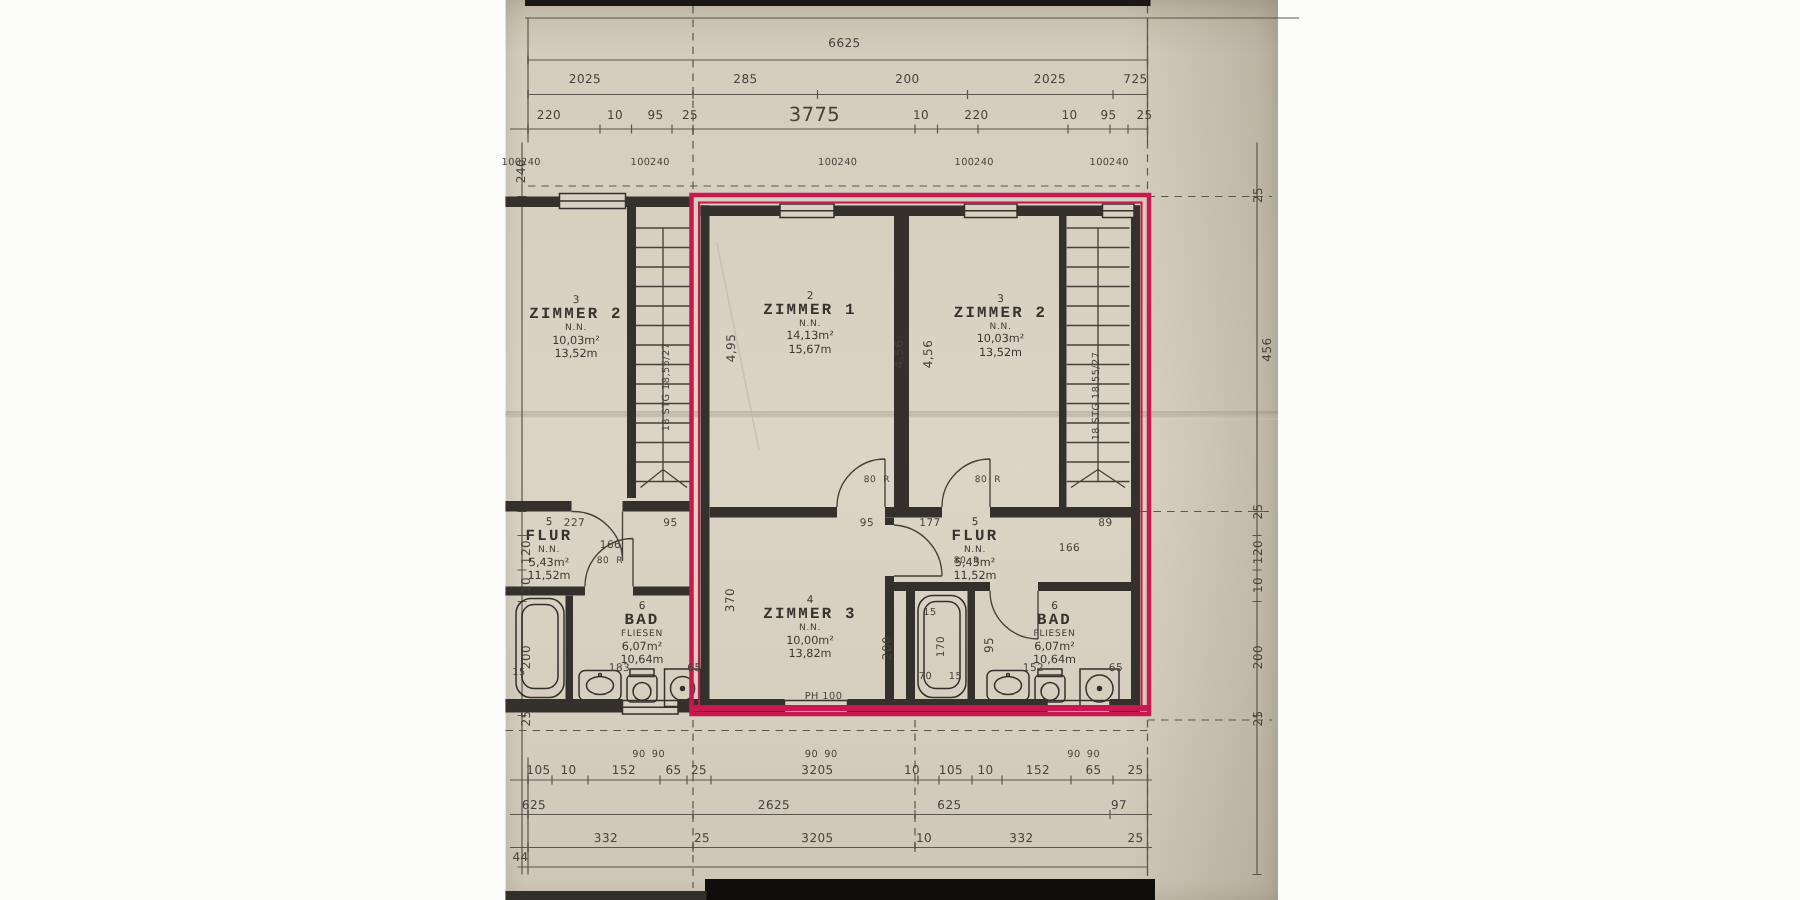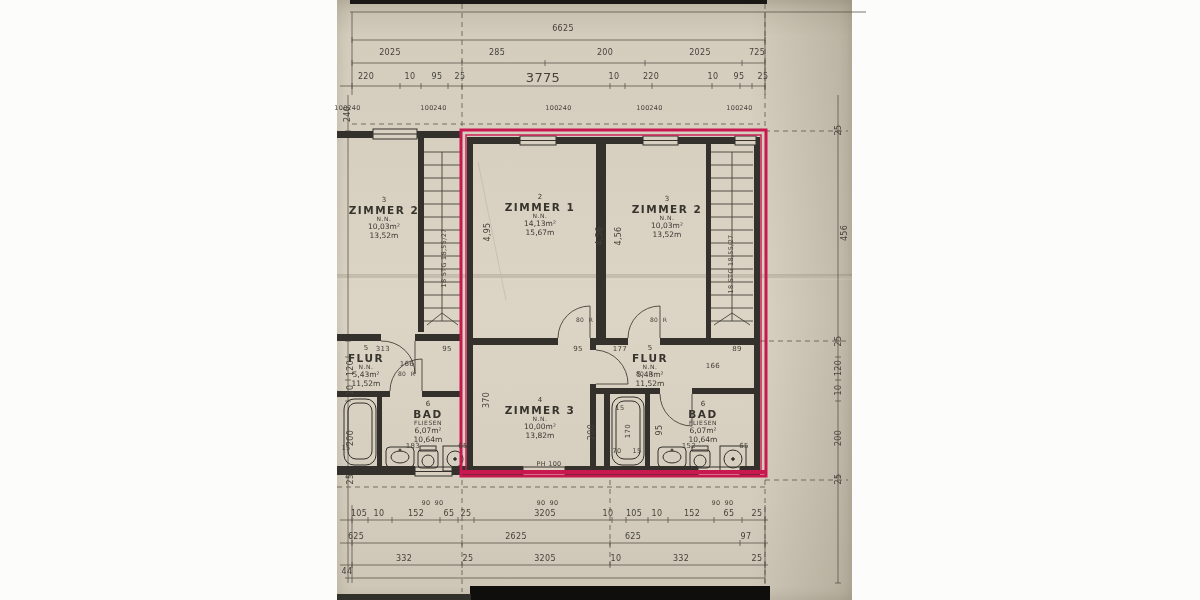--- a/index.html
+++ b/index.html
@@ -14,21 +14,21 @@
     box-shadow: inset 0 0 14px rgba(60,50,30,.18);}
   .strip{position:absolute;}
   #fold{position:absolute;left:337px;top:274px;width:515px;height:6px;
         background:linear-gradient(180deg,rgba(90,80,60,.22),rgba(255,255,255,.12));}
   svg{position:absolute;left:0;top:0;}
   .lbl{position:absolute;transform:translate(-50%,-50%);color:#46423a;
        letter-spacing:.3px;line-height:1;white-space:nowrap;}
   .room-label{position:absolute;transform:translateX(-50%);text-align:center;
        color:#3b3831;line-height:1.15;}
   .rnum{font-size:7px;}
-  .rname{font-size:10.5px;letter-spacing:1.5px;font-weight:bold;color:#37342d;}
+  .rname{font-size:10.5px;letter-spacing:1.5px;font-weight:bold;color:#37342d;font-family:Liberation Mono, monospace;}
   .rsub{font-size:6px;letter-spacing:.5px;}
   .rarea,.rperim{font-size:7.5px;}
 </style>
 </head>
 <body>
 
 <div id="stage">
 
   <div id="photo"></div>
   <div id="fold"></div>
@@ -261,21 +261,21 @@
       <span class="lbl" style="left: 839px; top: 479px; font-size: 8px; transform: translate(-50%, -50%) rotate(-90deg);">25</span>
       <span class="lbl" style="left: 488px; top: 232px; font-size: 8px; transform: translate(-50%, -50%) rotate(-90deg);">4,95</span>
       <span class="lbl" style="left: 600px; top: 236px; font-size: 8px; transform: translate(-50%, -50%) rotate(-90deg);">4,56</span>
       <span class="lbl" style="left: 619px; top: 236px; font-size: 8px; transform: translate(-50%, -50%) rotate(-90deg);">4,56</span>
       <span class="lbl" style="left: 487px; top: 400px; font-size: 8px; transform: translate(-50%, -50%) rotate(-90deg);">370</span>
       <span class="lbl" style="left: 592px; top: 432px; font-size: 8px; transform: translate(-50%, -50%) rotate(-90deg);">200</span>
       <span class="lbl" style="left: 628px; top: 431px; font-size: 7px; transform: translate(-50%, -50%) rotate(-90deg);">170</span>
       <span class="lbl" style="left: 660px; top: 430px; font-size: 8px; transform: translate(-50%, -50%) rotate(-90deg);">95</span>
       <span class="lbl" style="left: 444px; top: 258px; font-size: 6.5px; transform: translate(-50%, -50%) rotate(-90deg);">18 STG 18,55/27</span>
       <span class="lbl" style="left: 731px; top: 264px; font-size: 6.5px; transform: translate(-50%, -50%) rotate(-90deg);">18 STG 18,55/27</span>
-      <span class="lbl" style="left: 383px; top: 349px; font-size: 7px; transform: translate(-50%, -50%);">313</span>
+      <span class="lbl" style="left: 383px; top: 349px; font-size: 7px; transform: translate(-50%, -50%);">227</span>
       <span class="lbl" style="left: 447px; top: 349px; font-size: 7px; transform: translate(-50%, -50%);">95</span>
       <span class="lbl" style="left: 407px; top: 364px; font-size: 7px; transform: translate(-50%, -50%);">166</span>
       <span class="lbl" style="left: 402px; top: 374px; font-size: 6px; transform: translate(-50%, -50%);">80</span>
       <span class="lbl" style="left: 413px; top: 374px; font-size: 6px; transform: translate(-50%, -50%);">R</span>
       <span class="lbl" style="left: 578px; top: 349px; font-size: 7px; transform: translate(-50%, -50%);">95</span>
       <span class="lbl" style="left: 620px; top: 349px; font-size: 7px; transform: translate(-50%, -50%);">177</span>
       <span class="lbl" style="left: 737px; top: 349px; font-size: 7px; transform: translate(-50%, -50%);">89</span>
       <span class="lbl" style="left: 713px; top: 366px; font-size: 7px; transform: translate(-50%, -50%);">166</span>
       <span class="lbl" style="left: 640px; top: 374px; font-size: 6px; transform: translate(-50%, -50%);">80</span>
       <span class="lbl" style="left: 651px; top: 374px; font-size: 6px; transform: translate(-50%, -50%);">R</span>

